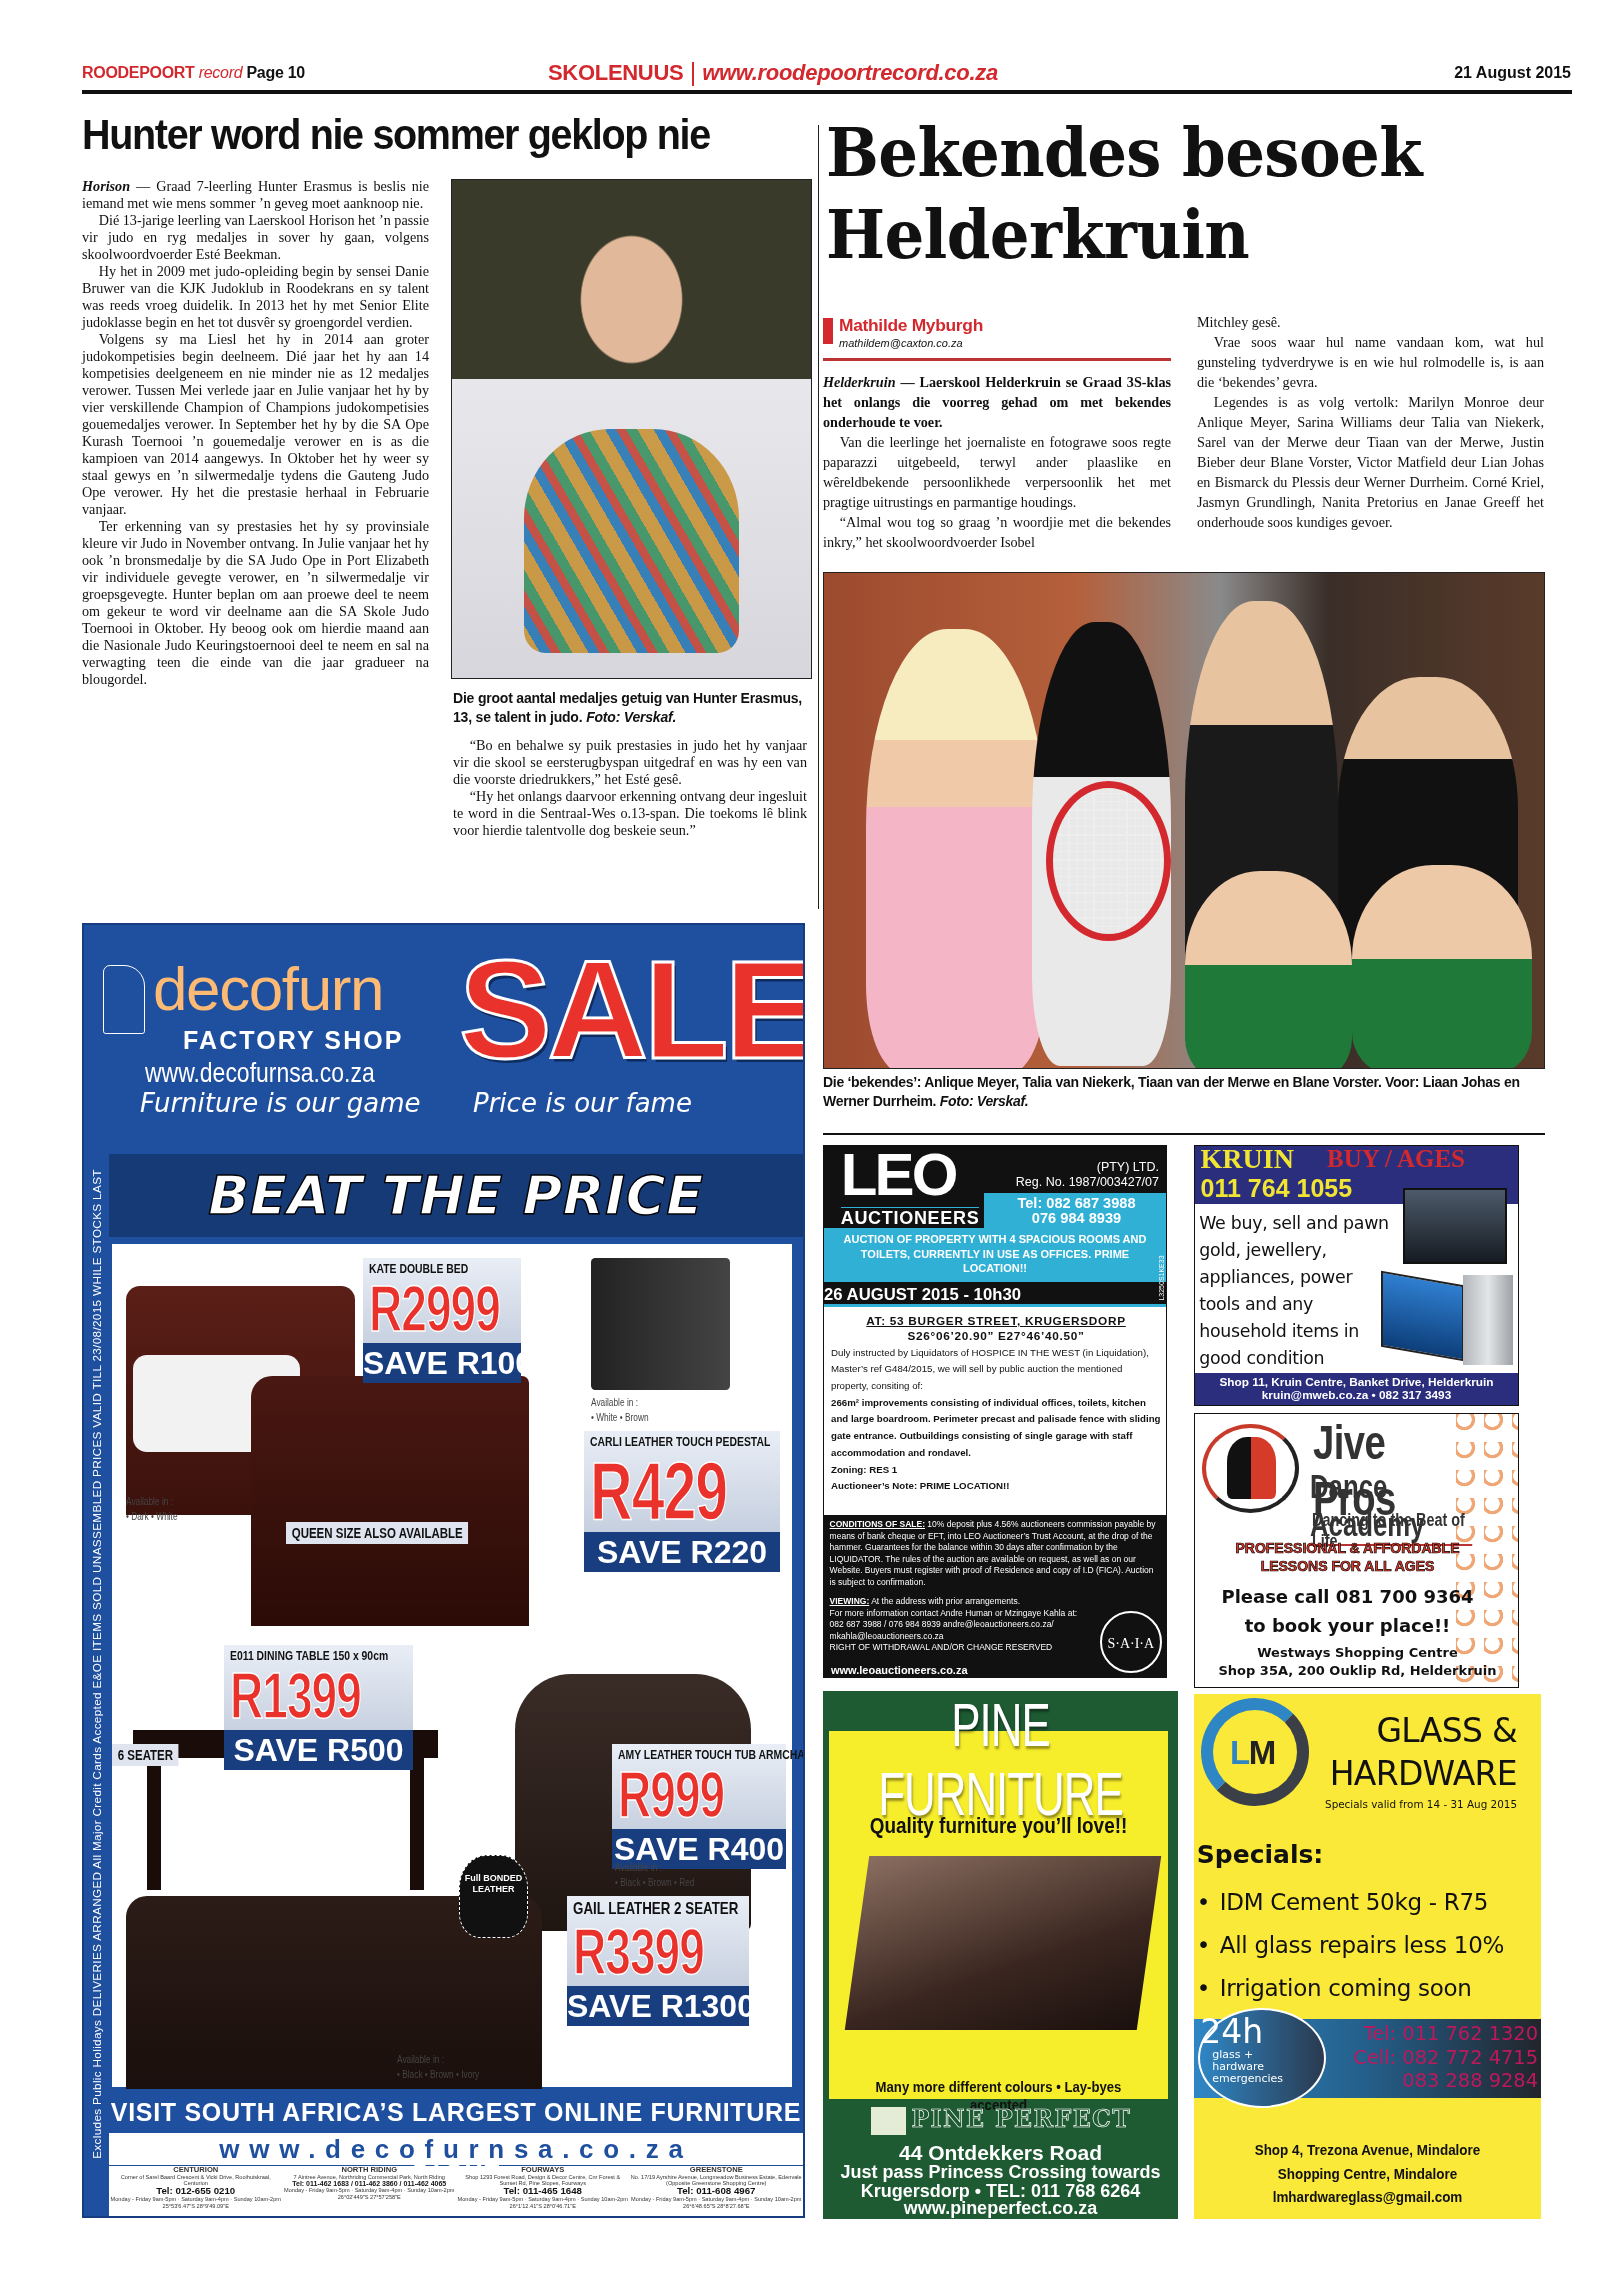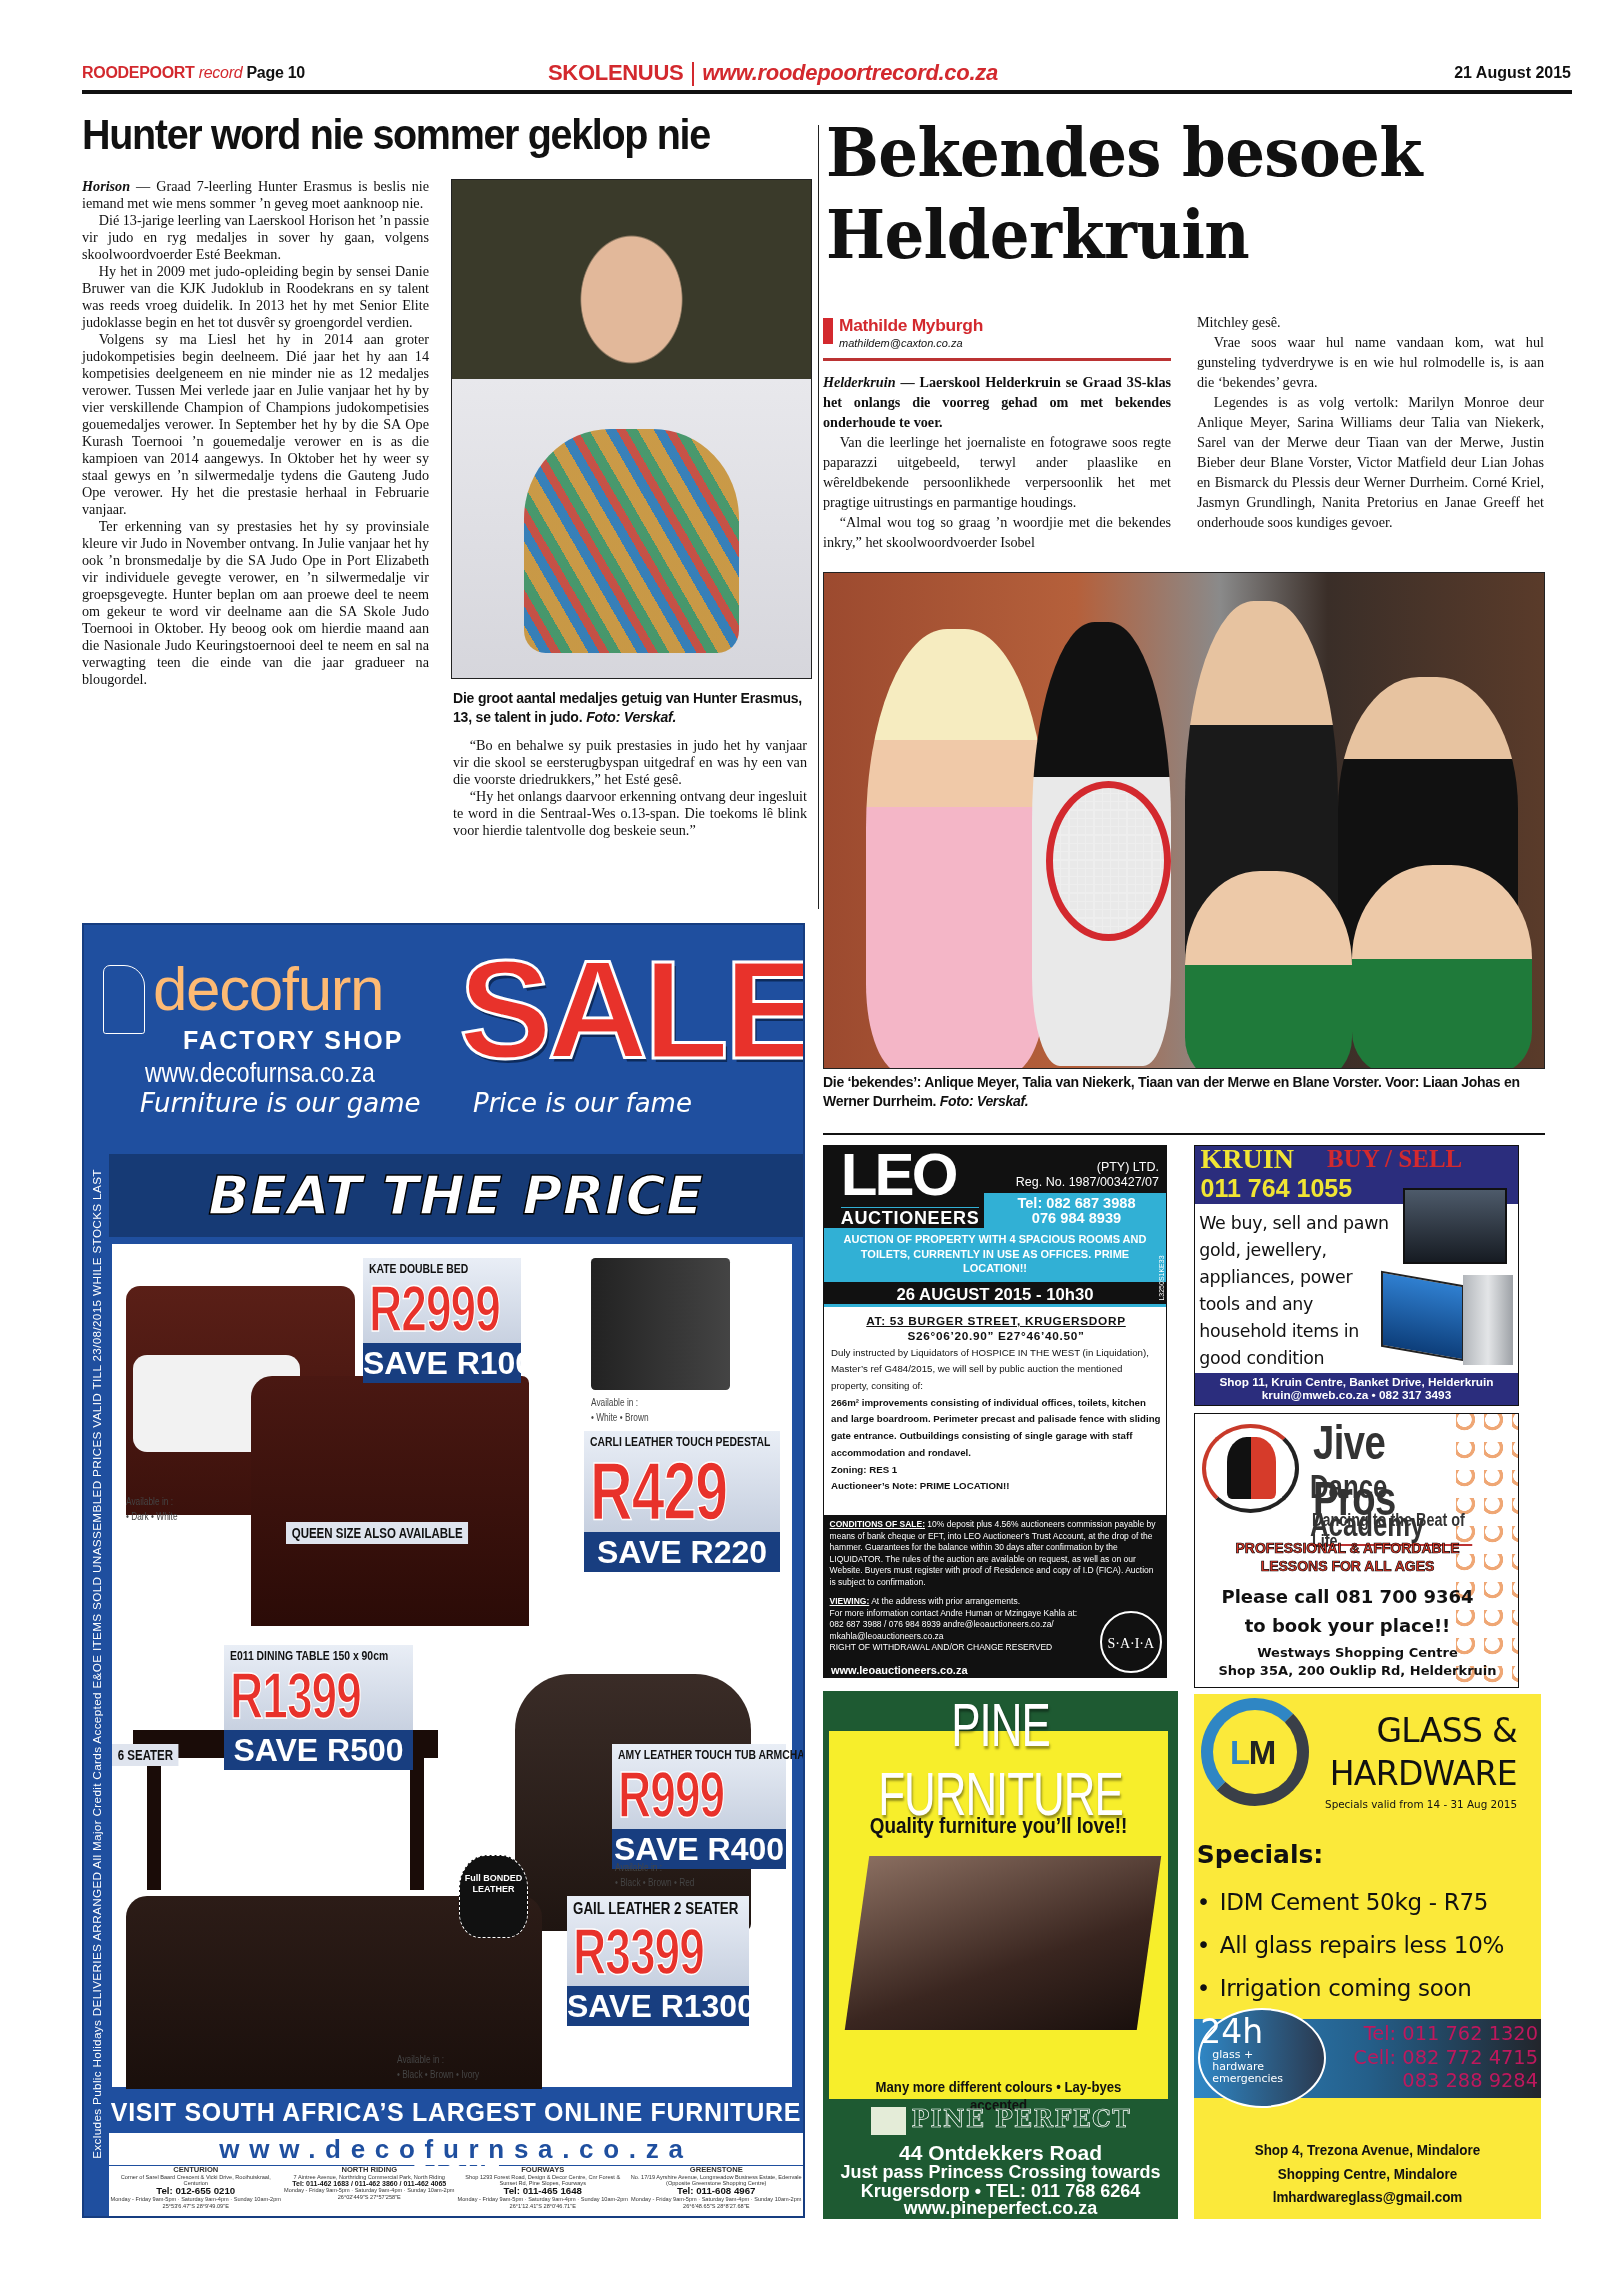--- a/index.html
+++ b/index.html
@@ -86,21 +86,21 @@
   .store .stel { font-weight: bold; font-size: 9.7px; color: #111; line-height: 10.4px; }
 
   
   .leo { left: 823px; top: 1145px; width: 344px; height: 533px; border: 1.4px solid #111; background: #fff; overflow: hidden; font-family: "Liberation Sans", sans-serif; }
   .leo-top { position: absolute; left: 0; top: 0; width: 100%; height: 82px; background: #111; }
   .leo-logo { position: absolute; left: 16.7px; top: 1.4px; color: #fff; font-weight: bold; font-size: 60px; line-height: 56px; letter-spacing: -2.8px; }
   .leo-auct { position: absolute; left: 16.7px; top: 61px; color: #fff; font-weight: bold; font-size: 18px; letter-spacing: 0.7px; border-top: 1.4px solid #31b0d5; }
   .leo-pty { position: absolute; right: 7px; top: 14px; color: #fff; font-size: 12.5px; text-align: right; line-height: 15.3px; }
   .leo-tel { position: absolute; left: 160px; top: 47px; width: 185px; height: 35px; background: #31b0d5; color: #fff; font-weight: bold; font-size: 14.6px; line-height: 15.3px; text-align: center; padding-top: 2.8px; }
   .leo-blue { position: absolute; left: 0; top: 82px; width: 100%; height: 54px; background: #31b0d5; color: #fff; font-weight: bold; font-size: 11px; line-height: 14.6px; text-align: center; padding: 4.2px 9.7px 0; }
-  .leo-date { position: absolute; left: 0; top: 136px; width: 100%; height: 25px; background: #111; color: #fff; font-weight: bold; font-size: 16.7px; line-height: 25px; text-align: center; border-bottom: 3.5px solid #31b0d5; }
+  .leo-date { position: absolute; left: 0; top: 136px; width: 100%; height: 25px; background: #111; color: #fff; font-weight: bold; font-size: 16.7px; line-height: 25px; text-align: left; border-bottom: 3.5px solid #31b0d5; }
   .leo-body { position: absolute; left: 7px; top: 168px; width: 330px; font-size: 9.7px; line-height: 16.7px; }
   .leo-body .addr { text-align: center; font-weight: bold; font-size: 11.8px; line-height: 15.3px; letter-spacing: 0.7px; }
   .leo-body .addr u { text-decoration: underline; }
   .leo-bottom { position: absolute; left: 0; top: 369px; width: 100%; height: 164px; background: #111; color: #fff; font-size: 8.5px; line-height: 11.5px; padding: 4.2px 5.6px; }
   .leo-bottom u { font-weight: bold; }
   .leo-web { position: absolute; left: 7px; bottom: 2.8px; font-weight: bold; font-size: 11px; color: #fff; }
   .saia { position: absolute; right: 4.2px; bottom: 5.6px; width: 62px; height: 62px; border-radius: 50%; border: 2.1px solid #fff; color: #fff; font-family: "Liberation Serif", serif; font-size: 14px; line-height: 62px; text-align: center; }
   .leo-ref { position: absolute; right: 0; top: 97px; width: 9.7px; height: 69px; }
   .leo-ref span { position: absolute; left: 50%; top: 50%; transform: translate(-50%,-50%) rotate(-90deg); font-size: 7px; color: #fff; white-space: nowrap; }
 
@@ -360,21 +360,21 @@
     <div style="width:257px;">For more information contact Andre Human or Mzingaye Kahla at: 082 687 3988 / 076 984 8939 andre@leoauctioneers.co.za/ mkahla@leoauctioneers.co.za</div>
     <div>RIGHT OF WITHDRAWAL AND/OR CHANGE RESERVED</div>
     <div class="leo-web">www.leoauctioneers.co.za</div>
     <div class="saia">S·A·I·A</div>
   </div>
 </div>
 
 <div class="abs kruin">
   <div class="kruin-band"></div>
   <div class="kruin-title">KRUIN</div>
-  <div class="kruin-buy">BUY / SELL</div>
+  <div class="kruin-buy">BUY / AGES</div>
   <div class="kruin-phone">011 764 1055</div>
   <div class="kruin-text">We buy, sell and pawn gold, jewellery, appliances, power tools and any household items in good condition</div>
   <div class="kruin-tv"></div>
   <div class="kruin-laptop"></div>
   <div class="kruin-fridge"></div>
   <div class="kruin-foot">
       <div>Shop 11, Kruin Centre, Banket Drive, Helderkruin</div>
       <div>kruin@mweb.co.za • 082 317 3493</div>
     </div>
 </div>

